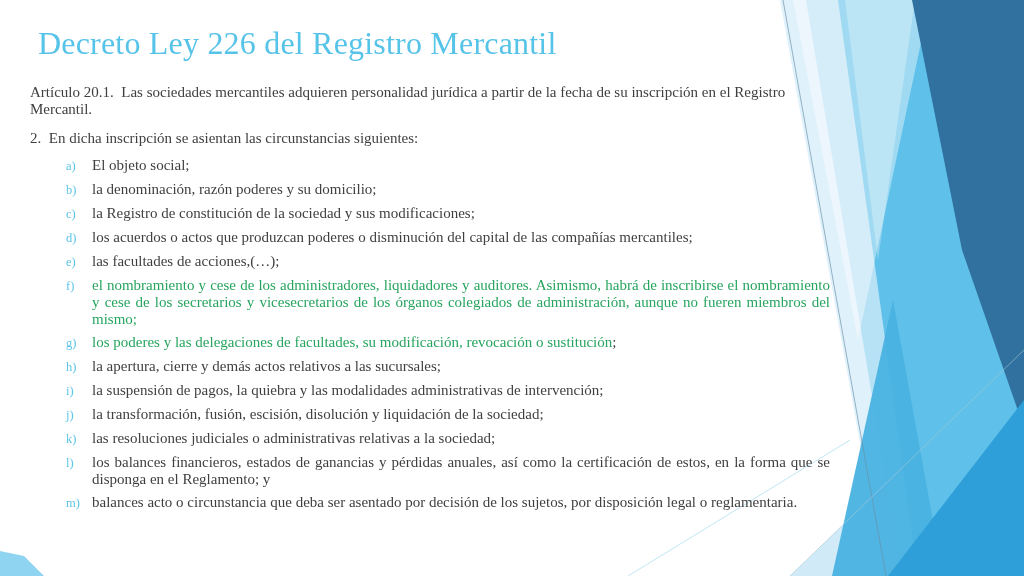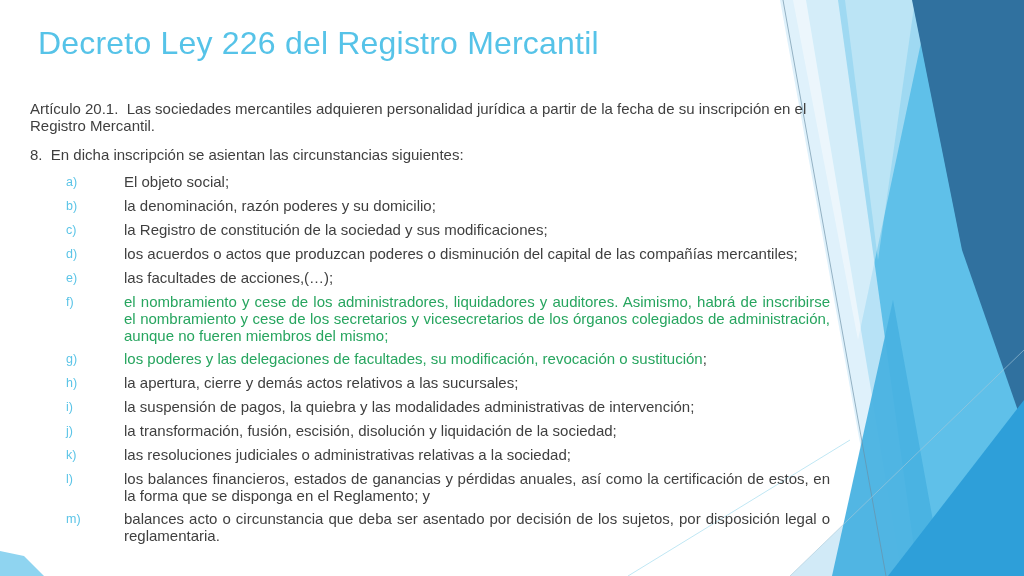--- a/index.html
+++ b/index.html
@@ -1,38 +1,38 @@
 <!DOCTYPE html>
 <html><head>
 <meta charset="utf-8">
 <style>
   html,body{margin:0;padding:0;background:#888;}
   .slide{
     position:relative;width:1024px;height:576px;background:#ffffff;
-    overflow:hidden;font-family:Liberation Sans, sans-serif;
+    overflow:hidden;font-family:Liberation Serif, serif;
   }
   .bg{position:absolute;left:0;top:0;width:1024px;height:576px;z-index:0;}
   .title{
     position:absolute;left:38px;top:24px;z-index:2;margin:0;
     font-size:32px;font-weight:400;color:#56c3e8;line-height:38px;
     letter-spacing:0.2px;white-space:nowrap;
   }
   .body{
-    position:absolute;left:30px;top:100px;width:800px;z-index:2;
+    position:absolute;left:30px;top:84px;width:800px;z-index:2;
     font-size:15px;line-height:17px;color:#3f3f3f;
   }
   .body p{margin:0 0 12px 0;white-space:pre-wrap;}
   .body p.para2{margin-bottom:10px;}
   ul.circ{list-style:none;margin:0;padding:0;}
   ul.circ li{display:flex;margin:0 0 6px 36px;}
   ul.circ .marker{
     flex:0 0 26px;width:26px;color:#5bc4e7;font-size:12.5px;line-height:17px;
     padding-top:1px;
   }
-  ul.circ .text{flex:1;text-align:justify;margin-left:32px;}
+  ul.circ .text{flex:1;text-align:justify;}
   ul.circ li.green .text{color:#27a55f;}
   ul.circ .suffix{color:#3f3f3f;}
 </style>
 </head>
 <body>
 
 <div class="slide">
 
   <svg class="bg" viewBox="0 0 1024 576" aria-hidden="true">
     <polygon points="780,0 1024,0 1024,576 884,576" fill="#dff1fb"></polygon>
@@ -47,21 +47,21 @@
     <polygon points="0,551 24,556 44,576 0,576" fill="#8fd4f0"></polygon>
     <line x1="783" y1="0" x2="886" y2="576" stroke="#6b8fa5" stroke-width="1" opacity="0.65"></line>
     <line x1="1024" y1="350" x2="790" y2="576" stroke="#a8c8d8" stroke-width="1" opacity="0.6"></line>
     <line x1="850" y1="440" x2="628" y2="576" stroke="#b5e3f2" stroke-width="1" opacity="0.85"></line>
   </svg>
 
   <h1 class="title">Decreto Ley 226 del Registro Mercantil</h1>
 
   <div class="body">
     <p class="para1">Artículo 20.1.  Las sociedades mercantiles adquieren personalidad jurídica a partir de la fecha de su inscripción en el Registro Mercantil.</p>
-    <p class="para2">8.  En dicha inscripción se asientan las circunstancias siguientes:</p>
+    <p class="para2">2.  En dicha inscripción se asientan las circunstancias siguientes:</p>
     <ul class="circ">
         <li class="item dark">
           <span class="marker">a)</span>
           <span class="text">El objeto social;</span>
         </li>
         <li class="item dark">
           <span class="marker">b)</span>
           <span class="text">la denominación, razón poderes y su domicilio;</span>
         </li>
         <li class="item dark">

